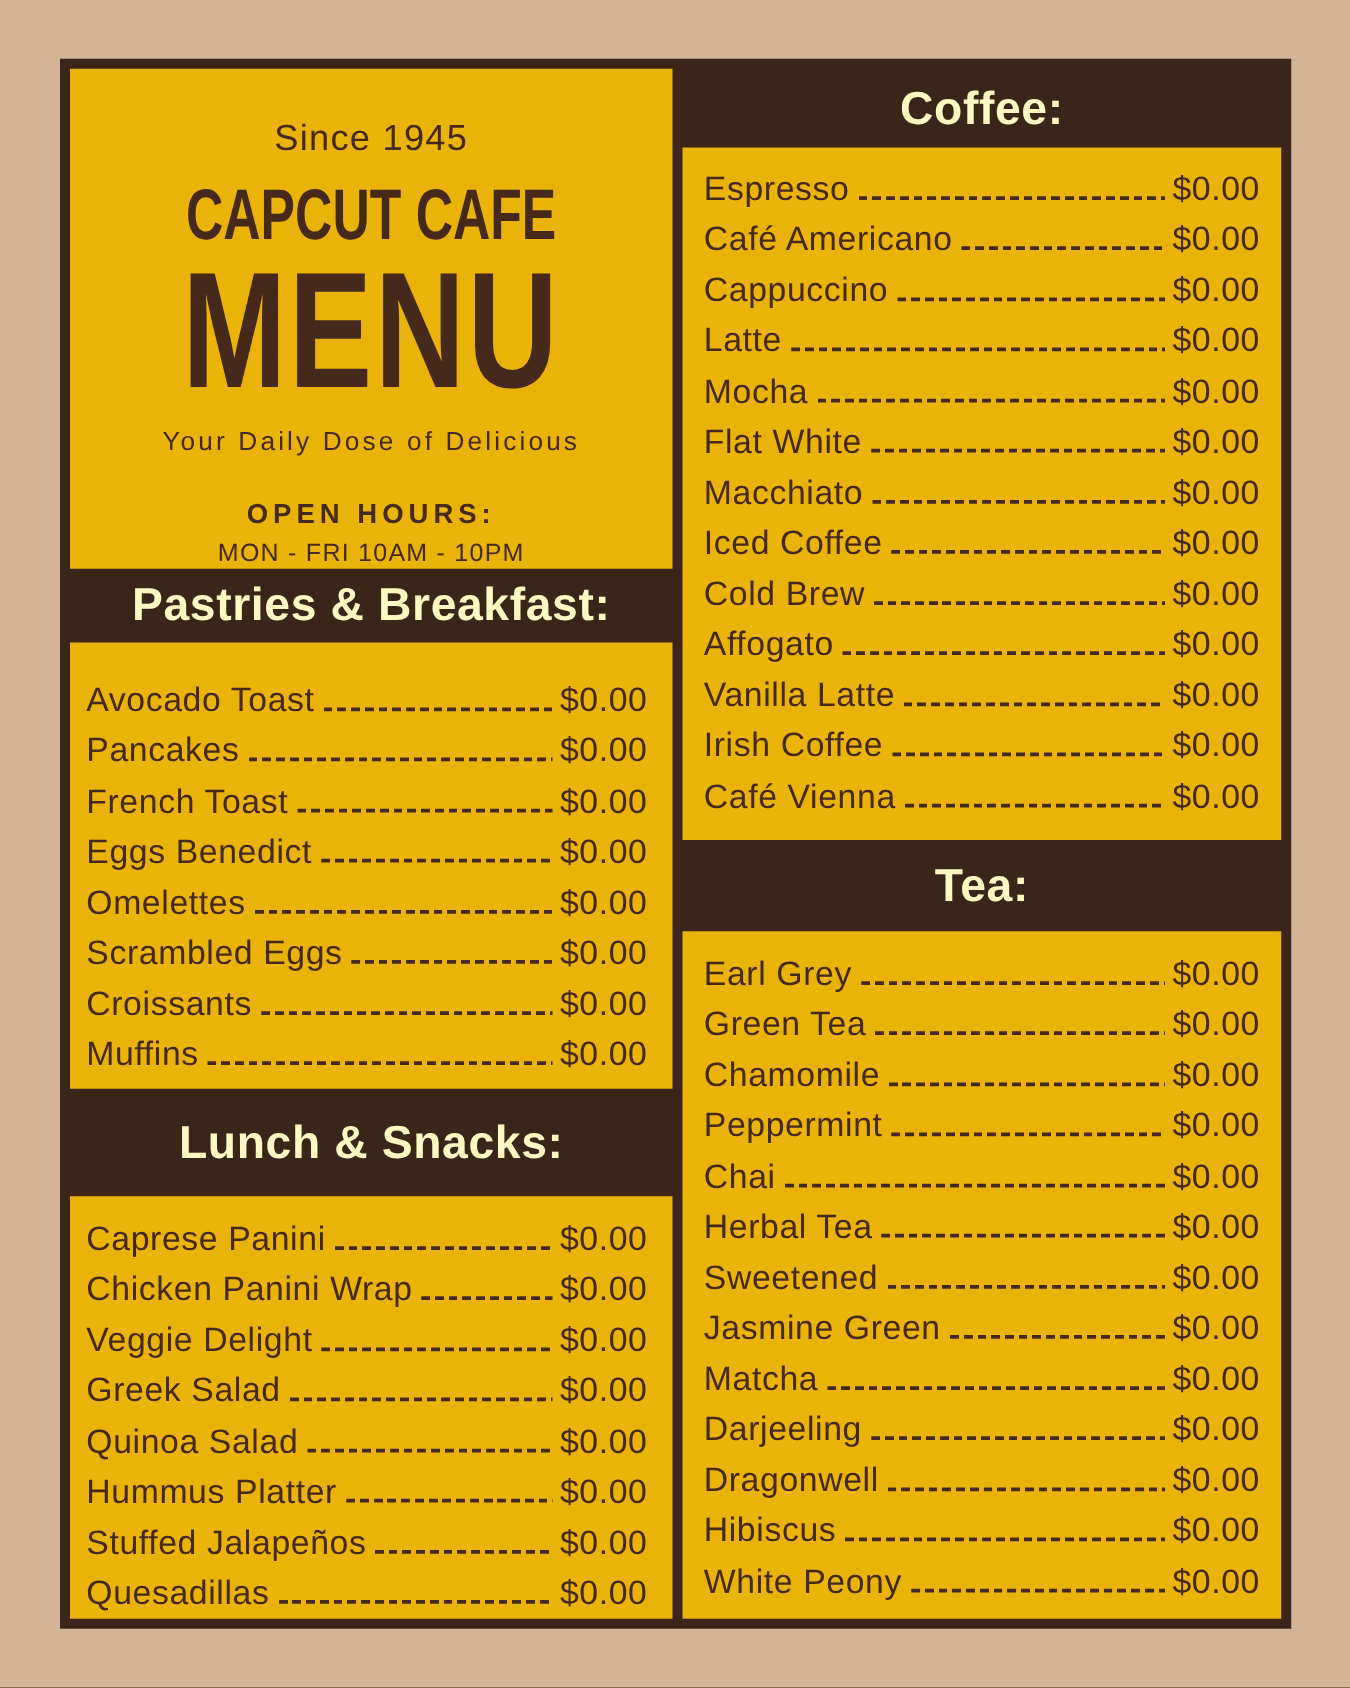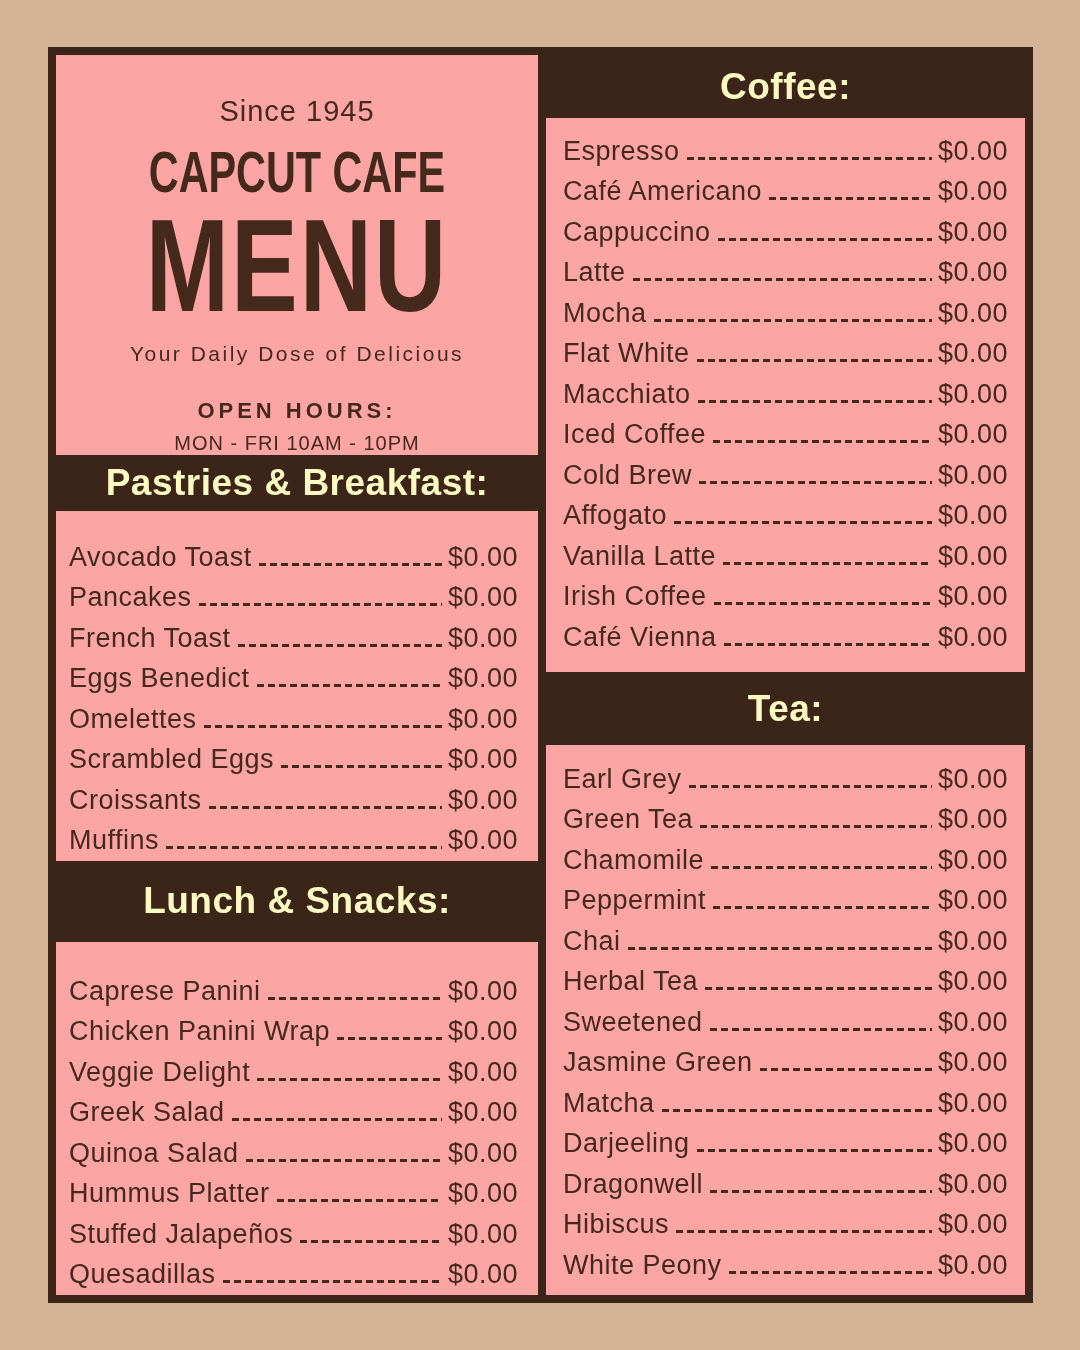--- a/index.html
+++ b/index.html
@@ -15,21 +15,21 @@
     width:985px;height:1256px;
     background:#3b2518;
     box-sizing:border-box;
     padding:8px;
     display:flex;gap:8px;
   }
   .col{display:flex;flex-direction:column;box-sizing:border-box;}
   .col-left{width:482px;}
   .col-right{flex:1;}
 
-  .panel{background:#fca5a5;box-sizing:border-box;}
+  .panel{background:#eab308;box-sizing:border-box;}
 
   
   .header-panel{
     height:400px;
     display:flex;flex-direction:column;align-items:center;
     text-align:center;color:#45291b;
   }
   .since{margin-top:40px;font-size:29px;letter-spacing:1px;}
   .brand{
     margin-top:14px;font-size:53px;font-weight:bold;letter-spacing:0px;
@@ -49,21 +49,21 @@
   .band-title{
     font-size:37px;font-weight:bold;color:#fef9c3;letter-spacing:0.5px;white-space:nowrap;
   }
   .band-pastries{height:59px;}
   .band-lunch{height:86px;}
   .band-coffee{height:63px;}
   .band-tea{height:73px;}
 
   
   .panel-pastries{height:358px;padding:26px 20px 0 13px;}
-  .panel-lunch{flex:1;padding:29px 20px 0 13px;}
+  .panel-lunch{flex:1;padding:14px 20px 0 13px;}
   .panel-coffee{height:554px;padding:13px 17px 0 17px;}
   .panel-tea{flex:1;padding:14px 17px 0 17px;}
 
   .row{
     display:flex;align-items:center;
     height:40.5px;
     color:#45291b;font-size:27px;letter-spacing:0.5px;
   }
   .item-name{white-space:nowrap;}
   .item-price{white-space:nowrap;}

